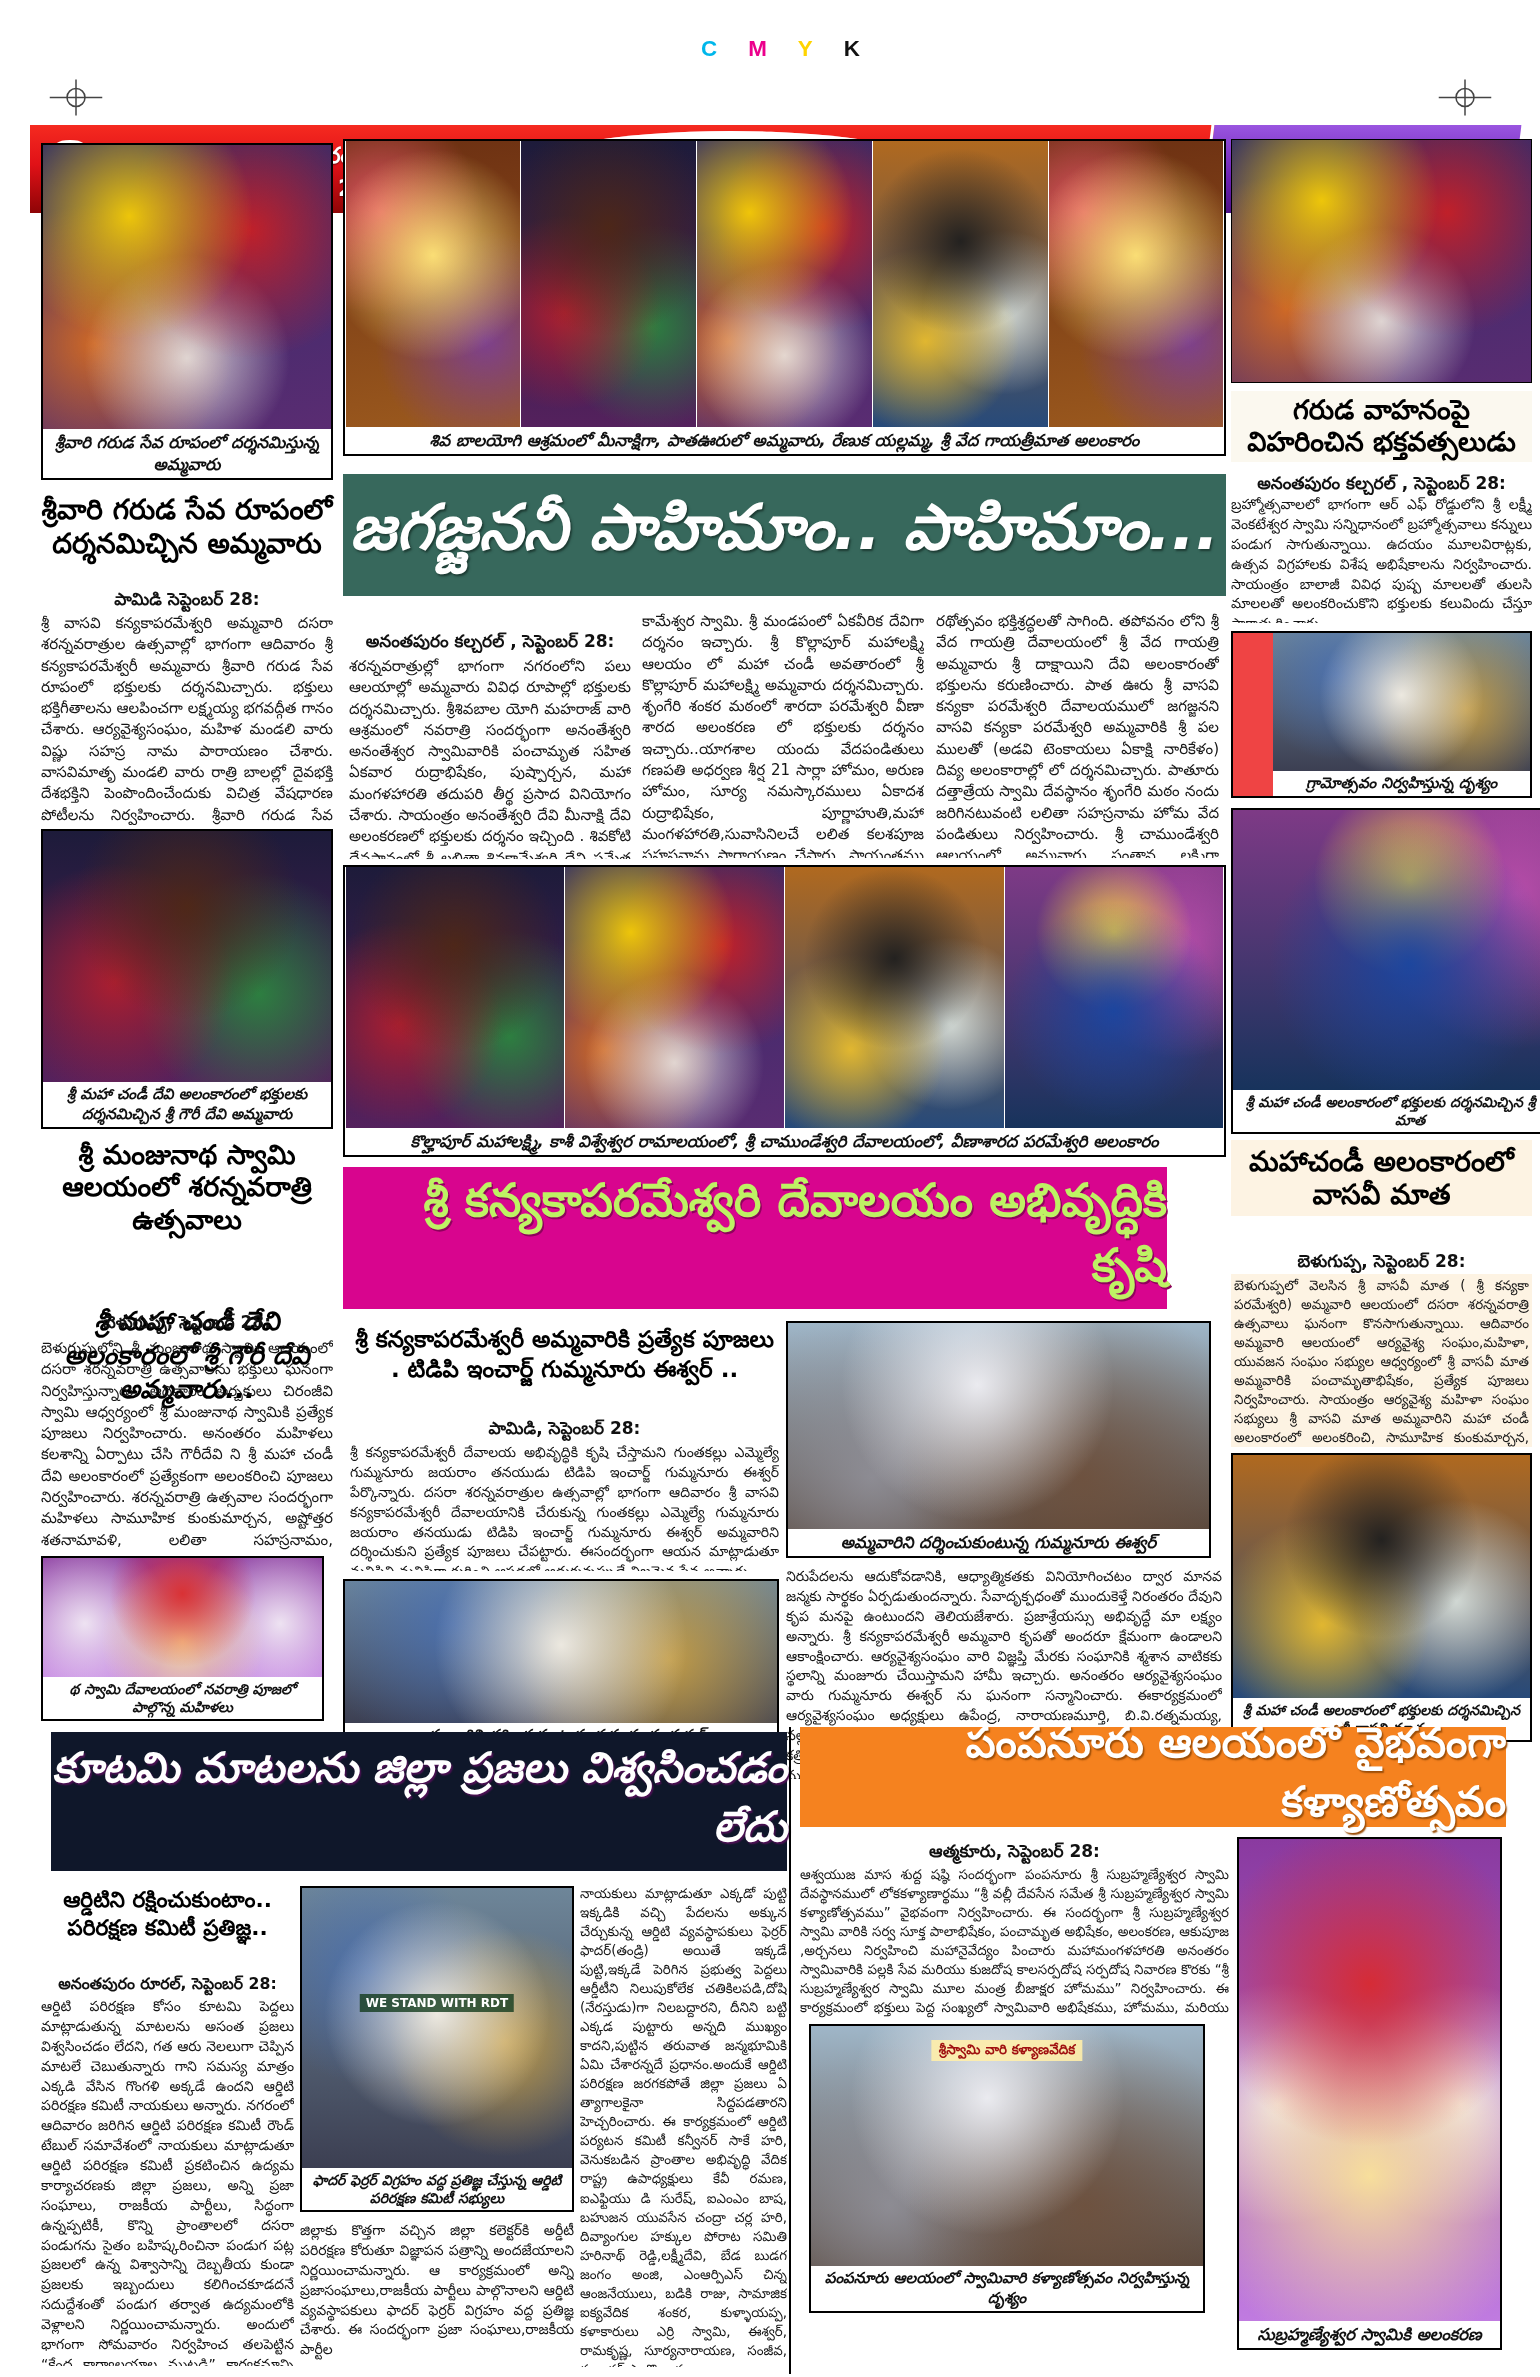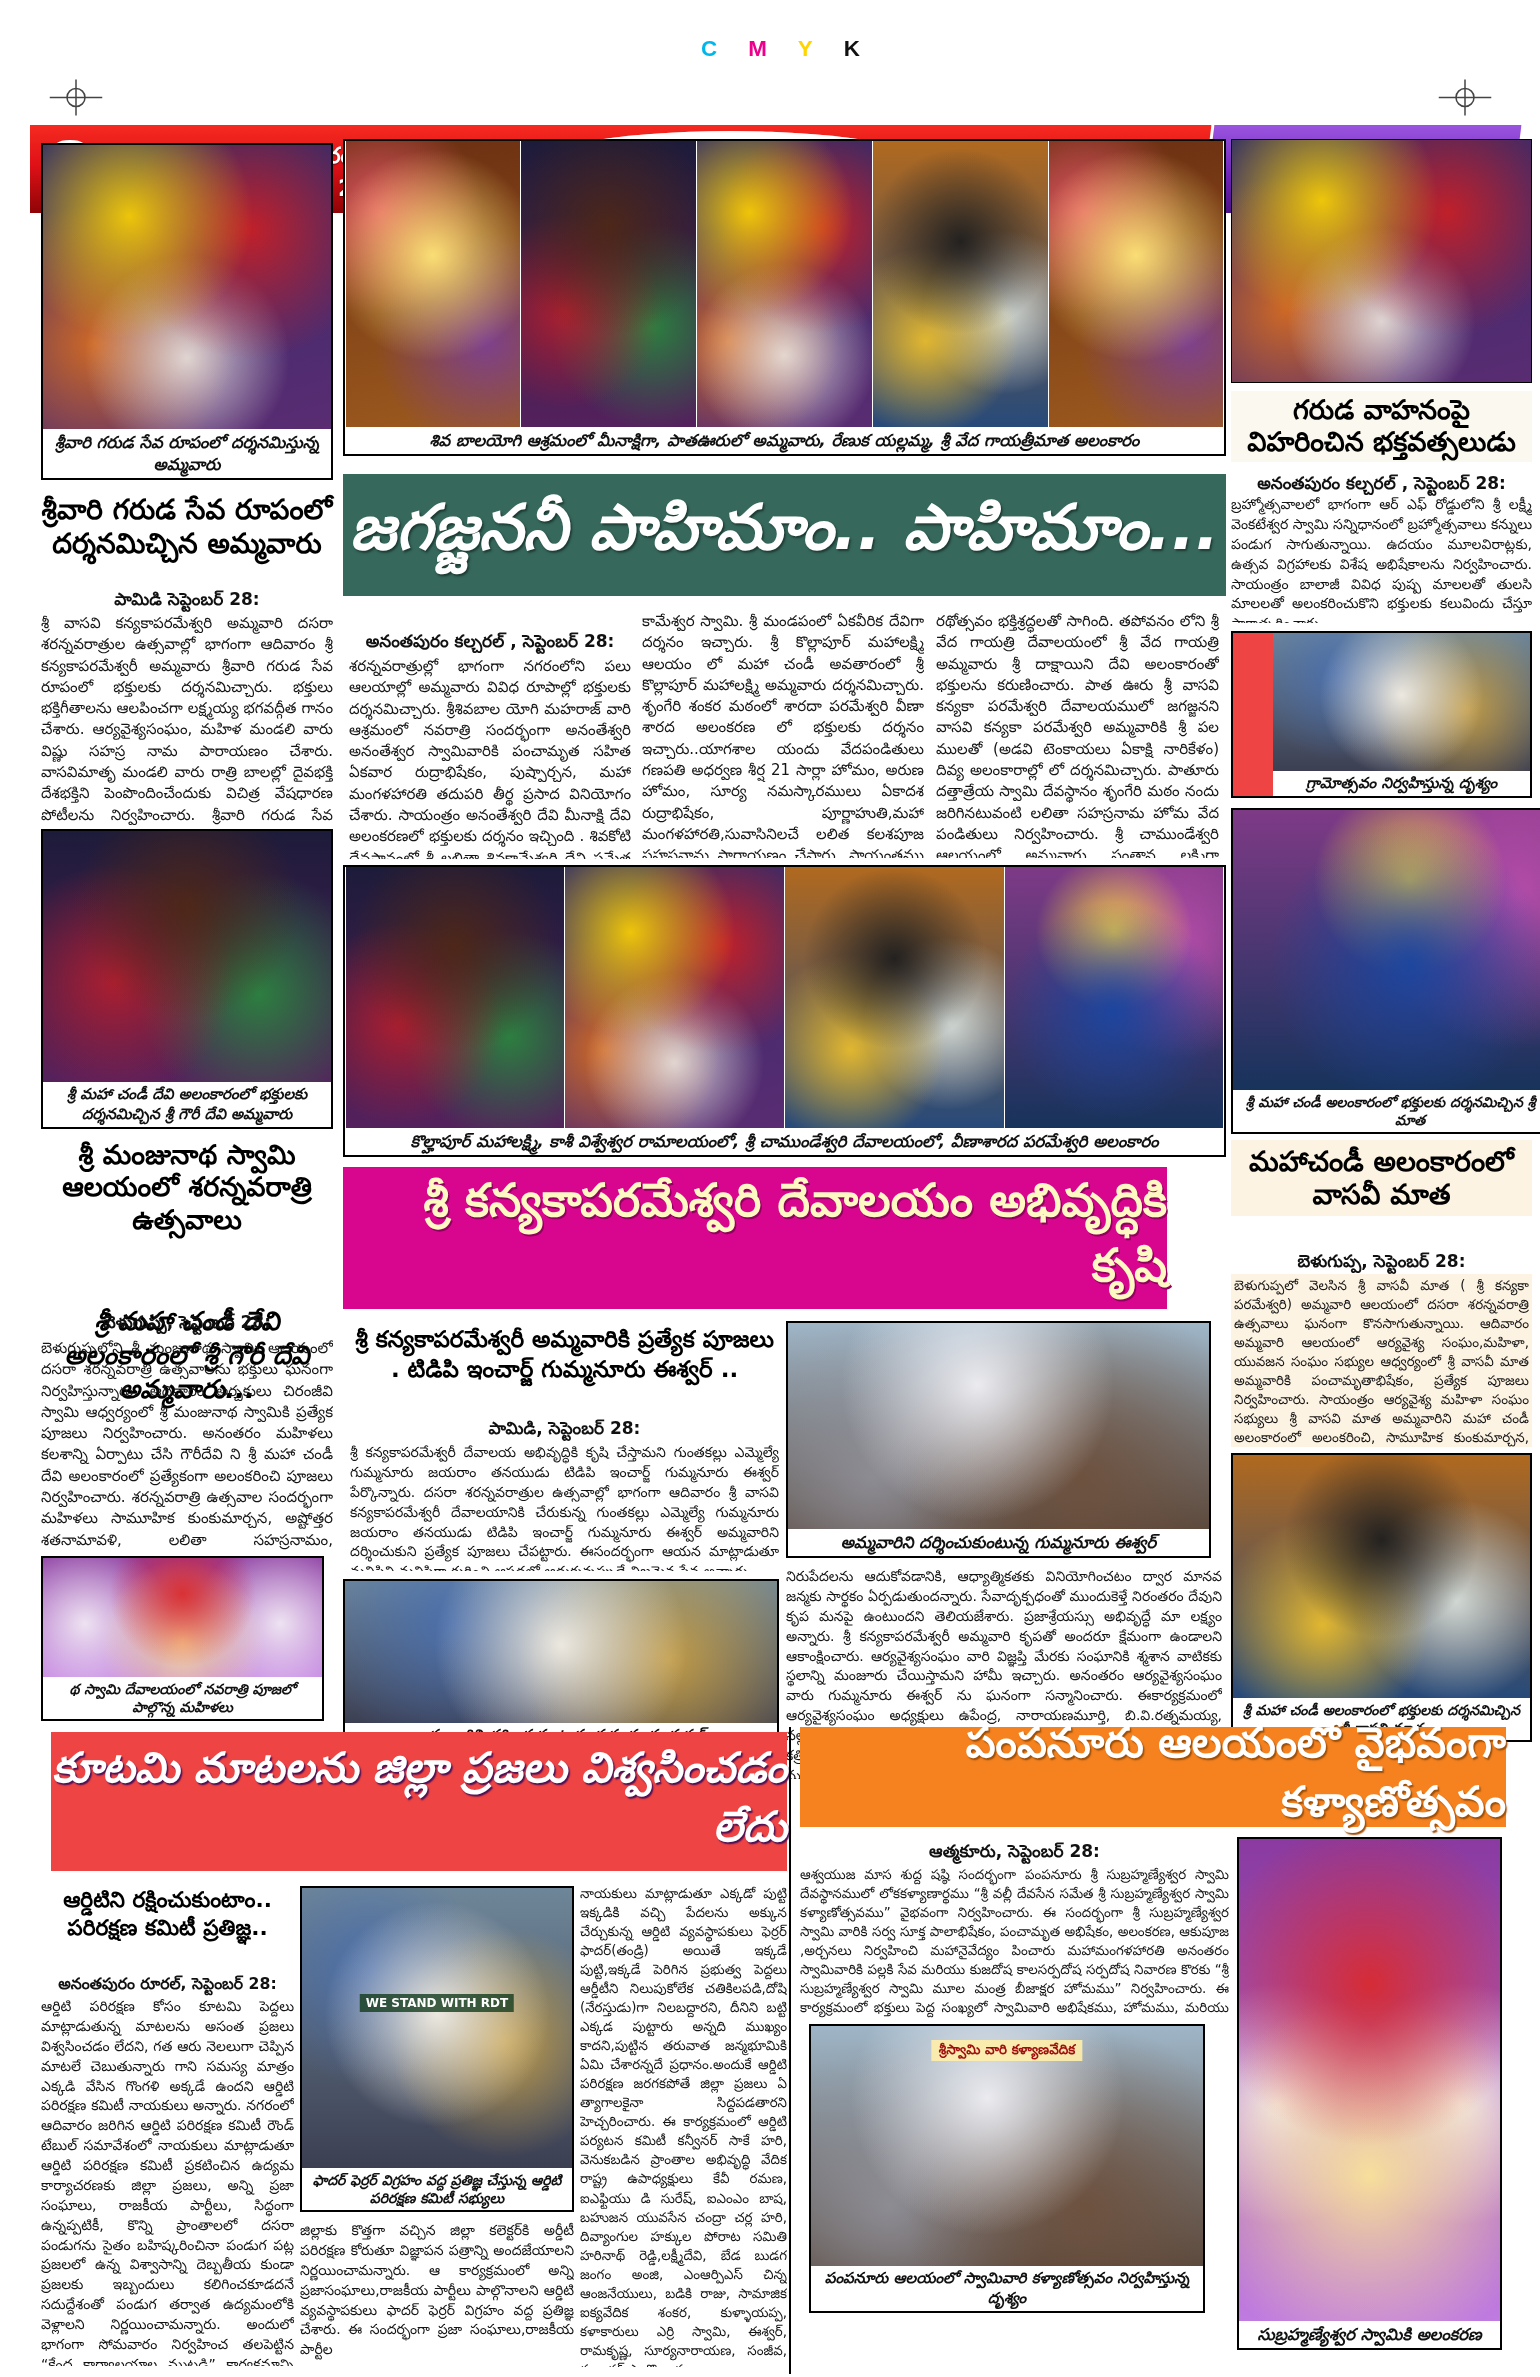--- a/index.html
+++ b/index.html
@@ -30,22 +30,22 @@
   .thinbox{border:1.5px solid #000;box-sizing:border-box;}
   .collage{border:2.2px solid #000;background:#fff;display:flex;flex-direction:column;box-sizing:border-box;}
   .collage .row{flex:1;display:flex;}
   .collage .row>div{flex:1;margin:0 0.7px;position:relative;}
   .overlaytext{position:absolute;left:50%;transform:translateX(-50%);color:#fff;font-weight:bold;white-space:nowrap;}
   
   .banner{display:flex;align-items:center;justify-content:center;text-align:right;font-weight:bold;}
   .banner-teal{background:#37685c;}
   .banner-teal span{color:#fff;font-size:63px;font-style:italic;text-shadow:1.5px 2.2px 2.2px #1c3a32;}
   .banner-magenta{background:#d8058e;}
-  .banner-magenta span{color:#fef9c3;font-size:46px;text-shadow:1.5px 1.5px 0 #8f025d;}
-  .banner-purple{background:#ef4444;}
+  .banner-magenta span{color:#bef264;font-size:46px;text-shadow:1.5px 1.5px 0 #8f025d;}
+  .banner-purple{background:#0f172a;}
   .banner-purple span{color:#fff;font-size:42px;font-style:italic;text-shadow:1.5px 1.5px 1.5px #4c1053;}
   .banner-orange{background:#f5821f;}
   .banner-orange span{color:#fff;font-size:42px;text-shadow:1.5px 1.5px 1.5px #9c4e08;}
   
   .g1{background:radial-gradient(circle at 30% 25%,rgba(255,214,0,.9),transparent 42%),
                radial-gradient(circle at 72% 30%,rgba(215,30,30,.85),transparent 45%),
                radial-gradient(circle at 50% 75%,rgba(250,250,240,.8),transparent 40%),
                radial-gradient(circle at 18% 70%,rgba(240,120,20,.8),transparent 45%),
                linear-gradient(165deg,#2c2a66,#5a2c72);}
   .g2{background:radial-gradient(circle at 50% 30%,rgba(80,40,20,.9),transparent 50%),

